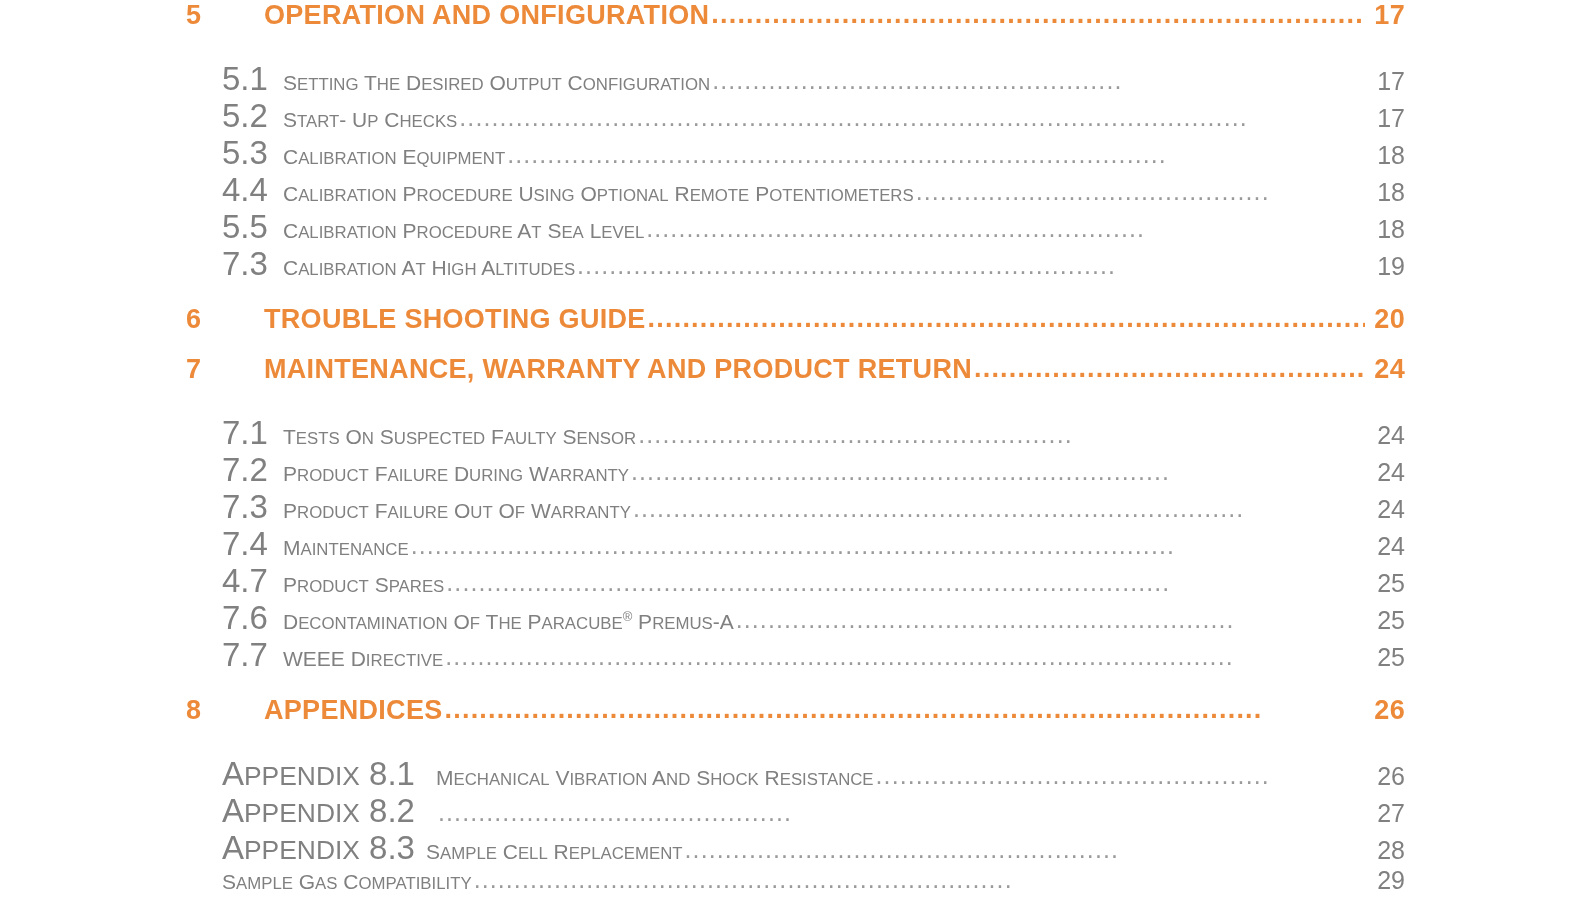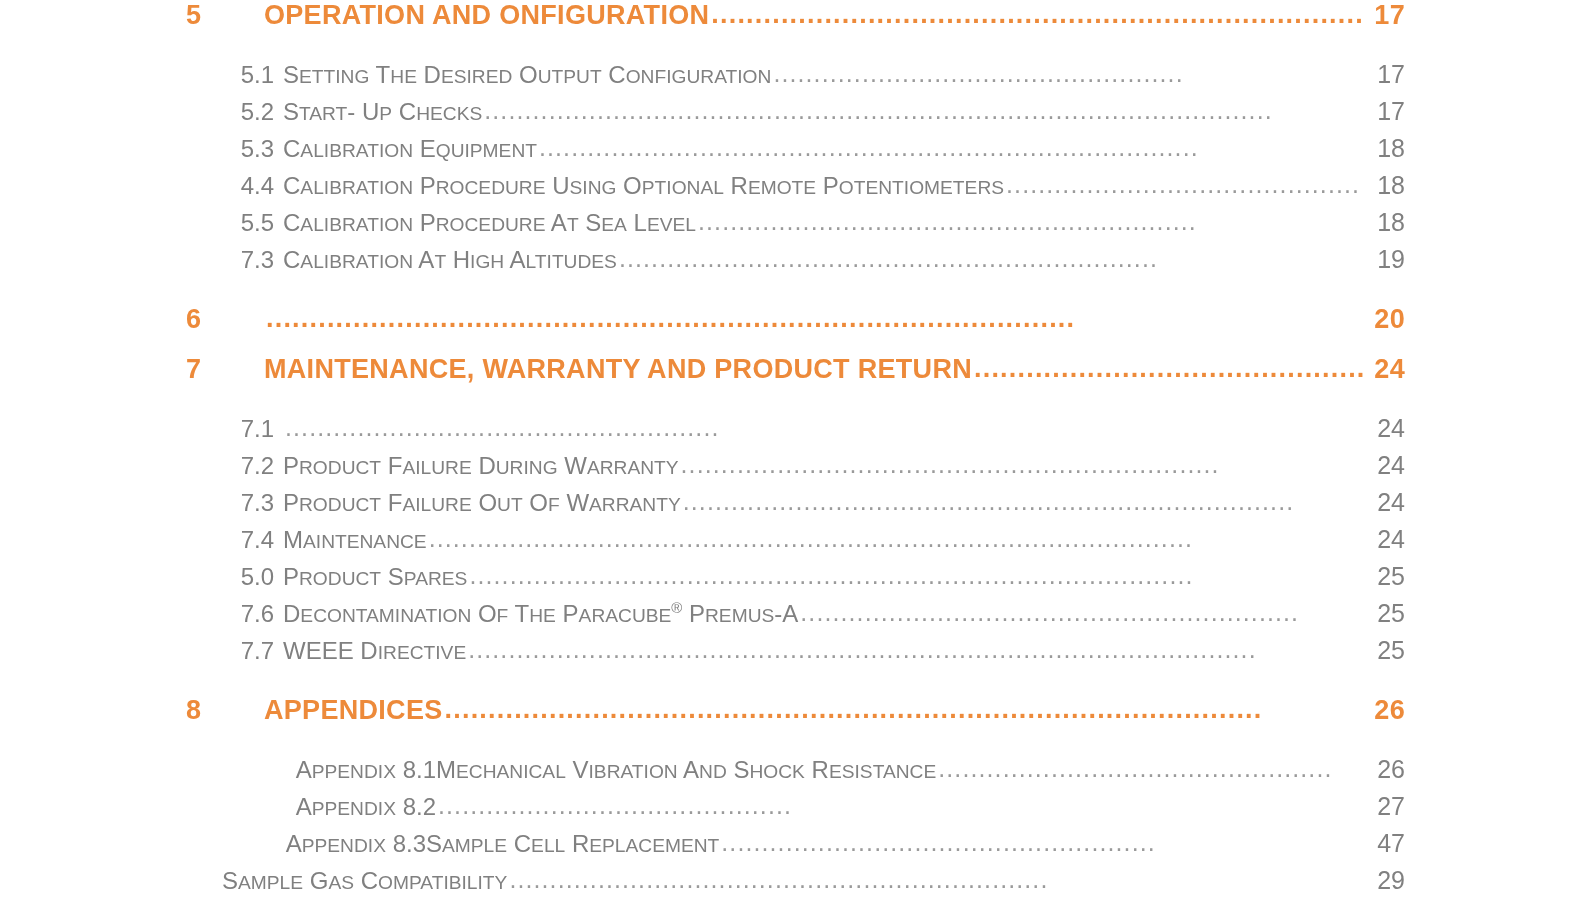--- a/index.html
+++ b/index.html
@@ -74,25 +74,24 @@
   
   .lvl2 {
     color: #808080;
     font-size: 25px;
     padding-left: 222px;
     padding-right: 182px;
   }
   .lvl2 .num {
     min-width: 52px;
     margin-right: 9px;
-    font-size: 24px;
-    text-align: right;
+    font-size: 33px;
   }
   .lvl2 .title {
-    font-size: 24px;
+    font-size: 21px;
   }
   .lvl2 .dots {
     color: #9a9a9a;
     font-size: 25px;
     letter-spacing: 1.1px;
   }
   .lvl2 .page {
     min-width: 38px;
     font-size: 25px;
   }
@@ -178,37 +177,39 @@
     <span class="num">7.3</span>
     <span class="title sc">C<span class="s">ALIBRATION</span> A<span class="s">T</span> H<span class="s">IGH</span> A<span class="s">LTITUDES</span></span>
     <span class="dots">...................................................................</span>
     <span class="page">19</span>
   </div>
 
   <div class="gap-md"></div>
 
   <div class="entry lvl1 row-h1">
     <span class="num">6</span>
+    <span class="title">TROUBLE SHOOTING GUIDE</span>
     <span class="dots">.............................................................................................</span>
     <span class="page">20</span>
   </div>
 
   <div class="gap-sm"></div>
 
   <div class="entry lvl1 row-h1">
     <span class="num">7</span>
     <span class="title">MAINTENANCE, WARRANTY AND PRODUCT RETURN</span>
     <span class="dots">.................................................</span>
     <span class="page">24</span>
   </div>
 
   <div class="gap-md"></div>
 
   <div class="entry lvl2 row-h2">
     <span class="num">7.1</span>
+    <span class="title sc">T<span class="s">ESTS</span> O<span class="s">N</span> S<span class="s">USPECTED</span> F<span class="s">AULTY</span> S<span class="s">ENSOR</span></span>
     <span class="dots">......................................................</span>
     <span class="page">24</span>
   </div>
 
   <div class="entry lvl2 row-h2">
     <span class="num">7.2</span>
     <span class="title sc">P<span class="s">RODUCT</span> F<span class="s">AILURE</span> D<span class="s">URING</span> W<span class="s">ARRANTY</span></span>
     <span class="dots">...................................................................</span>
     <span class="page">24</span>
   </div>
@@ -221,21 +222,21 @@
   </div>
 
   <div class="entry lvl2 row-h2">
     <span class="num">7.4</span>
     <span class="title sc">M<span class="s">AINTENANCE</span></span>
     <span class="dots">...............................................................................................</span>
     <span class="page">24</span>
   </div>
 
   <div class="entry lvl2 row-h2">
-    <span class="num">5.0</span>
+    <span class="num">4.7</span>
     <span class="title sc">P<span class="s">RODUCT</span> S<span class="s">PARES</span></span>
     <span class="dots">..........................................................................................</span>
     <span class="page">25</span>
   </div>
 
   <div class="entry lvl2 row-h2">
     <span class="num">7.6</span>
     <span class="title sc">D<span class="s">ECONTAMINATION</span> O<span class="s">F</span> T<span class="s">HE</span> P<span class="s">ARACUBE</span><sup>®</sup> P<span class="s">REMUS</span>-A</span>
     <span class="dots">..............................................................</span>
     <span class="page">25</span>
@@ -269,21 +270,21 @@
   <div class="entry lvl2 appendix row-h2">
     <span class="num sc">A<span class="s">PPENDIX</span> 8.2</span>
     <span class="dots">............................................</span>
     <span class="page">27</span>
   </div>
 
   <div class="entry lvl2 appendix short row-h2">
     <span class="num sc">A<span class="s">PPENDIX</span> 8.3</span>
     <span class="title sc">S<span class="s">AMPLE</span> C<span class="s">ELL</span> R<span class="s">EPLACEMENT</span></span>
     <span class="dots">......................................................</span>
-    <span class="page">47</span>
+    <span class="page">28</span>
   </div>
 
   <div class="entry lvl2 appendix short row-h2">
     <span class="title sc">S<span class="s">AMPLE</span> G<span class="s">AS</span> C<span class="s">OMPATIBILITY</span></span>
     <span class="dots">...................................................................</span>
     <span class="page">29</span>
   </div>
 
 </div>
 

